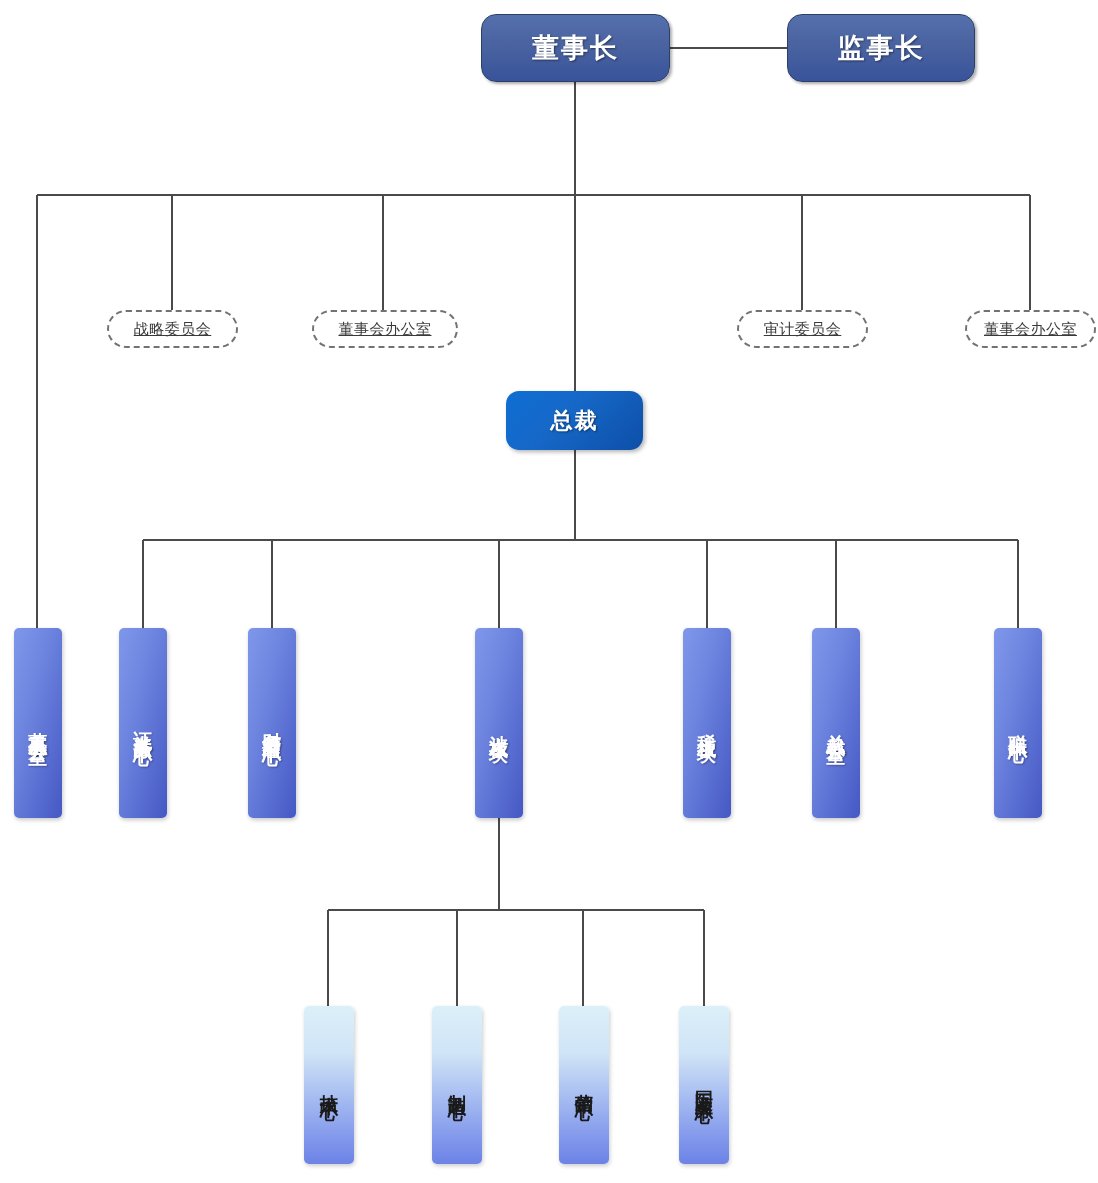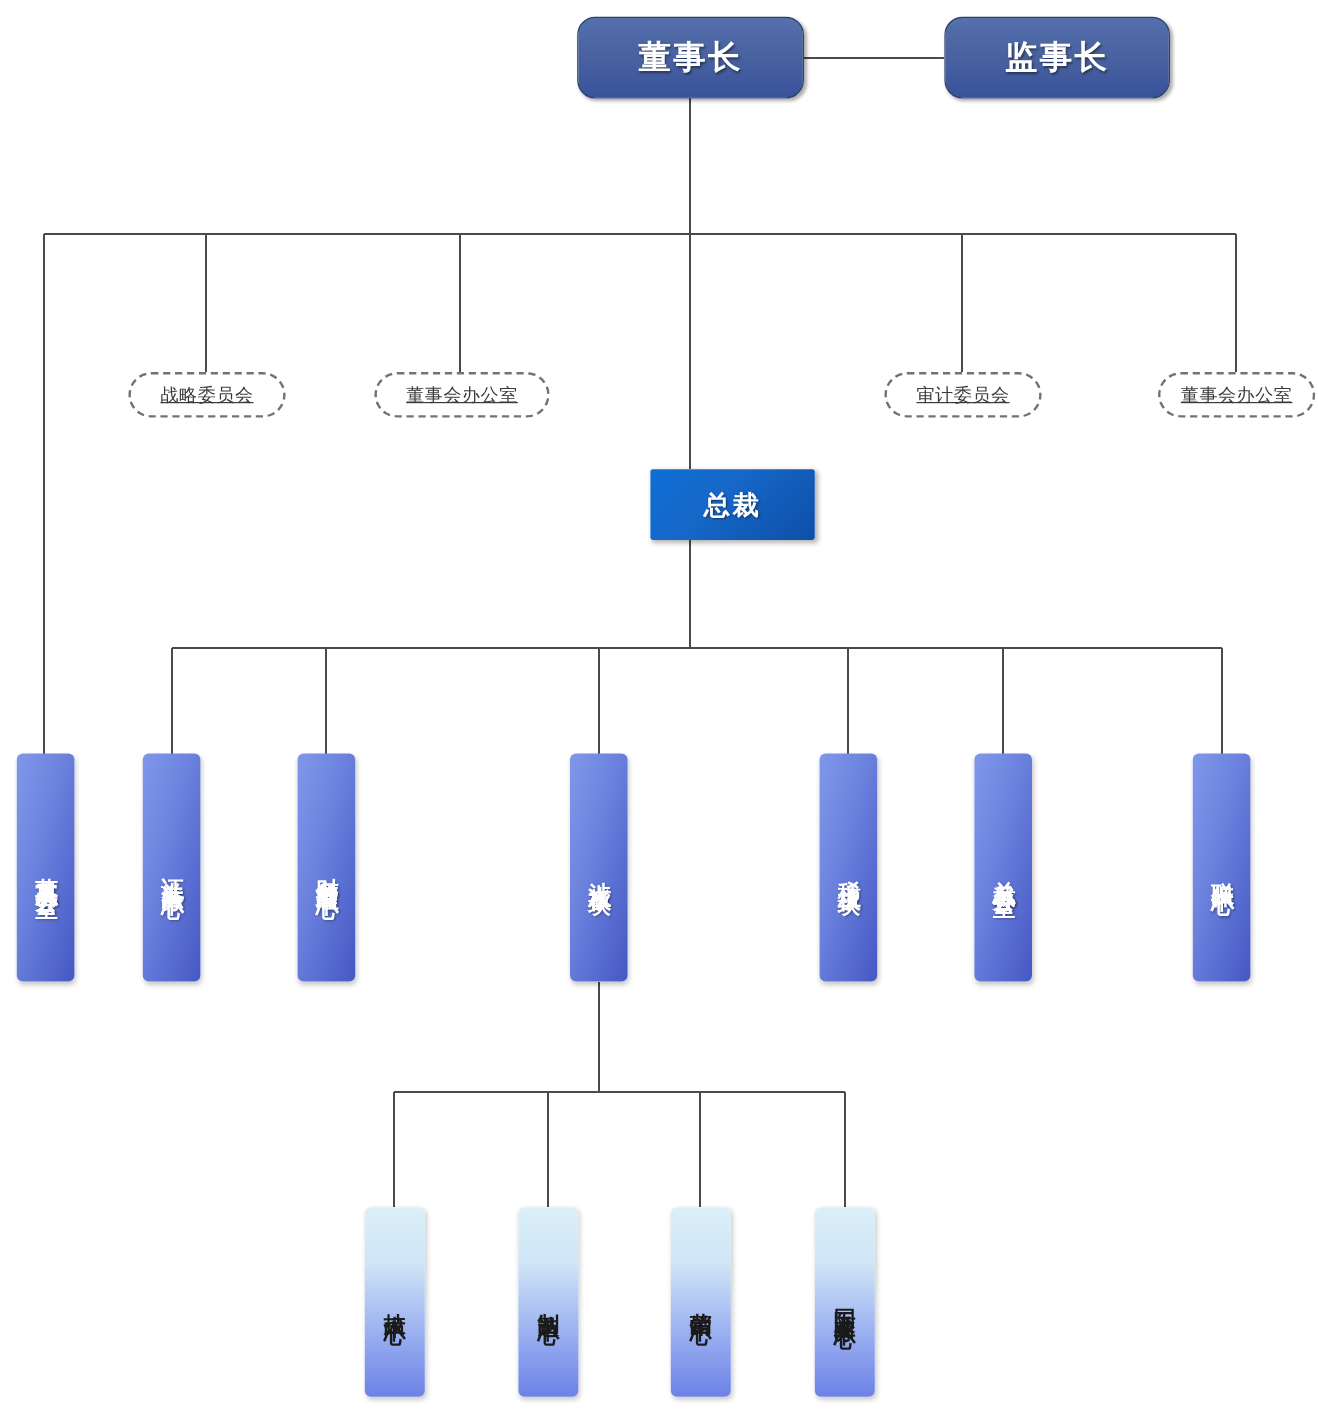--- a/index.html
+++ b/index.html
@@ -44,29 +44,28 @@
     box-shadow: 2px 2px 3px rgba(0,0,0,0.32);
     color: #ffffff;
     font-size: 27px;
     font-weight: bold;
     letter-spacing: 2px;
     text-shadow: 1px 1px 2px rgba(0,0,0,0.45);
   }
 
   
   .pres-box {
-    border-radius: 2px;
+    border-radius: 13px;
     background: linear-gradient(135deg, #0e6ed4 0%, #1668c8 40%, #0d4fa8 100%);
     box-shadow: 2px 2px 4px rgba(0,0,0,0.3);
     color: #ffffff;
     font-size: 22px;
     font-weight: bold;
     letter-spacing: 2px;
     text-shadow: 1px 1px 2px rgba(0,0,0,0.45);
-    margin-left: 36px;
   }
 
   
   .committee-box {
     border: 2px dashed #6f7378;
     border-radius: 19px;
     background: #ffffff;
     color: #3a3a3a;
     font-size: 15px;
     letter-spacing: 0.5px;

